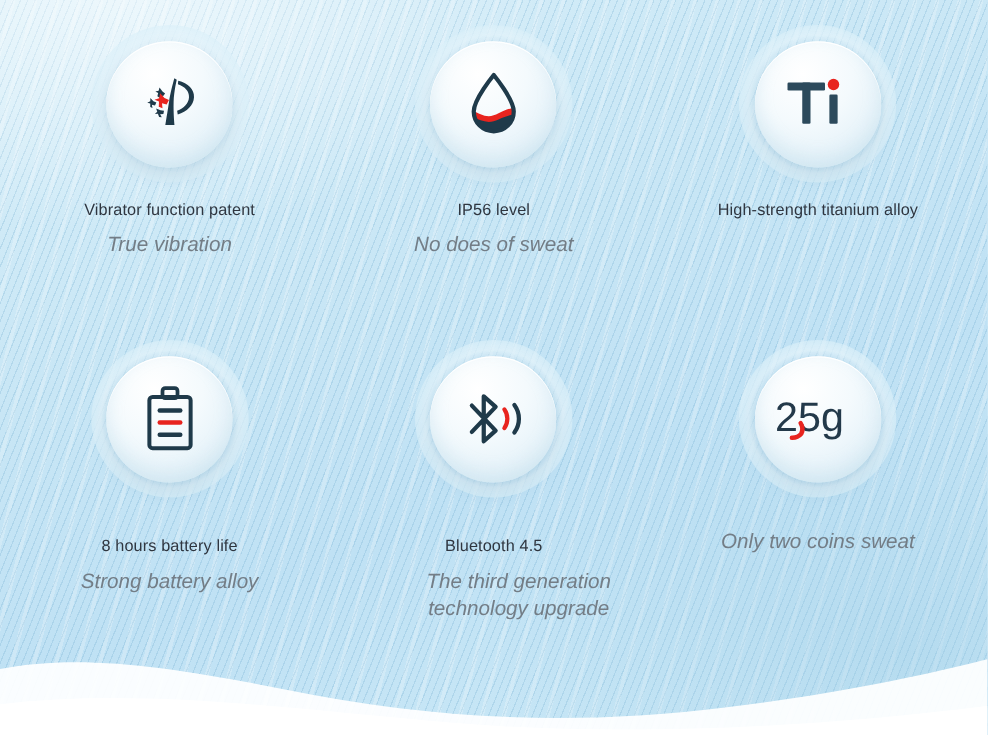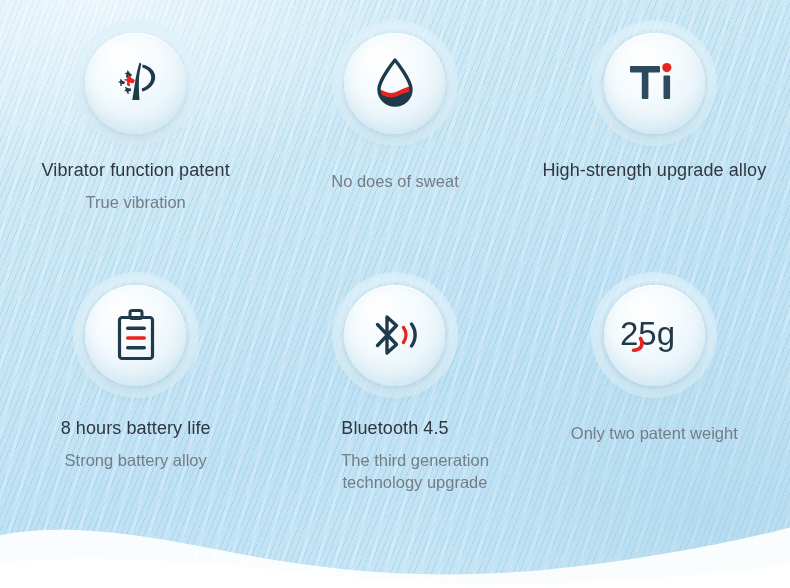--- a/index.html
+++ b/index.html
@@ -119,35 +119,36 @@
       0 1px 0 rgba(255,255,255,0.95) inset,
       0 -7px 14px rgba(168,207,228,0.28) inset;
     display: flex;
     align-items: center;
     justify-content: center;
     text-align: right;
   }
   .badge svg { display:block; }
 
   .title {
-    font-size: 18px;
+    font-size: 13px;
     line-height: 1.18;
     color: #2f3640;
     text-align: center;
     letter-spacing: .1px;
     white-space: nowrap;
   }
   .subtitle {
     margin-top: 11px;
     font-size: 16.5px;
     line-height: 1.30;
     color: #737d86;
     text-align: center;
-  }
-  .row-2 .title { margin-top: 6px; }
+    font-style: italic;
+  }
+  .row-2 .title { margin-top: 17px; }
 </style>
 </head>
 <body>
 
 <div id="page">
 
   <div id="texture-a"></div>
   <div id="texture-b"></div>
   <div id="texture-c"></div>
 
@@ -195,40 +196,41 @@
               </defs>
               <g clip-path="url(#dropClip)">
                 <path d="M-2 34 C6 30 12 38 20 38 C28 38 34 29 50 31 L50 56 L-2 56 Z" fill="#e8241f"></path>
                 <path d="M-2 39 C6 35.5 12 42.5 20 42.5 C28 42.5 34 34.5 50 36.5 L50 56 L-2 56 Z" fill="#1f3a4a"></path>
               </g>
               <path d="M24 5 C24 5 40 24.5 40 34.2 C40 43.2 32.8 50 24 50 C15.2 50 8 43.2 8 34.2 C8 24.5 24 5 24 5 Z" fill="none" stroke="#1f3a4a" stroke-width="3.4" stroke-linejoin="round"></path>
             </svg>
           </span>
         </div>
       </div>
+      <div class="title">IP56 level</div>
       <div class="subtitle">No does of sweat</div>
     </div>
 
     <div class="card row-1">
       <div class="badge-wrap">
         <div class="badge-halo"></div>
         <div class="badge">
           <span>
             <svg width="58" height="54" viewBox="0 0 58 54">
               <g fill="#2c4a5c">
                 <rect x="5" y="10" width="30" height="6.4" rx="1"></rect>
                 <rect x="16.8" y="10" width="6.6" height="33" rx="1"></rect>
                 <rect x="38.5" y="19.5" width="6.6" height="23.5" rx="1"></rect>
               </g>
               <circle cx="41.8" cy="11.6" r="4.6" fill="#e8241f"></circle>
             </svg>
           </span>
         </div>
       </div>
-      <div class="title">High-strength upgrade alloy</div>
+      <div class="title">High-strength titanium alloy</div>
     </div>
 
     <div class="card row-2">
       <div class="badge-wrap">
         <div class="badge-halo"></div>
         <div class="badge">
           <span>
             <svg width="46" height="56" viewBox="0 0 46 56">
               <rect x="17" y="3.5" width="12" height="8" rx="2.2" fill="none" stroke="#1f3a4a" stroke-width="3"></rect>
               <rect x="6.5" y="10.5" width="33" height="41" rx="2.6" fill="none" stroke="#1f3a4a" stroke-width="3.2"></rect>
@@ -266,17 +268,17 @@
         <div class="badge-halo"></div>
         <div class="badge">
           <span>
             <svg width="74" height="46" viewBox="0 0 74 46">
               <text x="3" y="33" font-family="Liberation Sans, sans-serif" font-size="33" font-weight="400" fill="#23394a">25g</text>
               <path d="M23.5 26.5 A8.6 8.6 0 0 1 24.0 35.0 A9.5 9.5 0 0 1 16.5 38.2" fill="none" stroke="#e8241f" stroke-width="3.6" stroke-linecap="round"></path>
             </svg>
           </span>
         </div>
       </div>
-      <div class="subtitle">Only two patent weight</div>
+      <div class="subtitle">Only two coins sweat</div>
     </div>
 
   </div>
 </div>
 
 </body></html>

